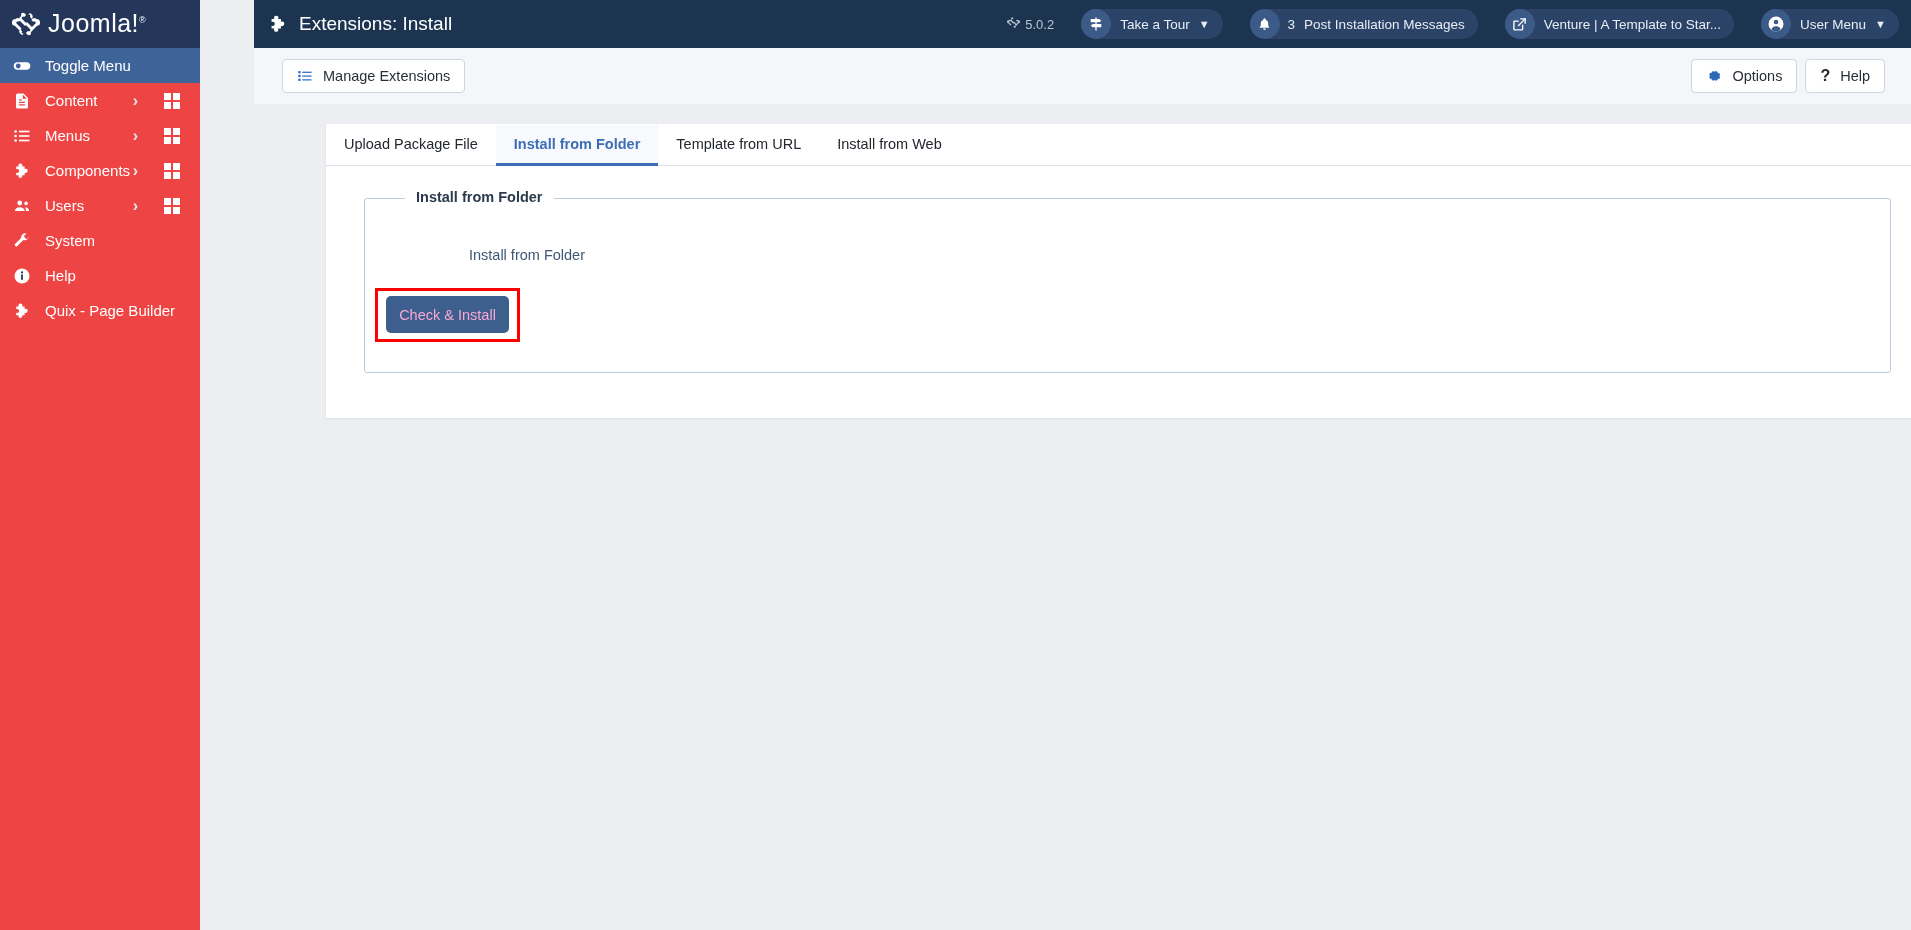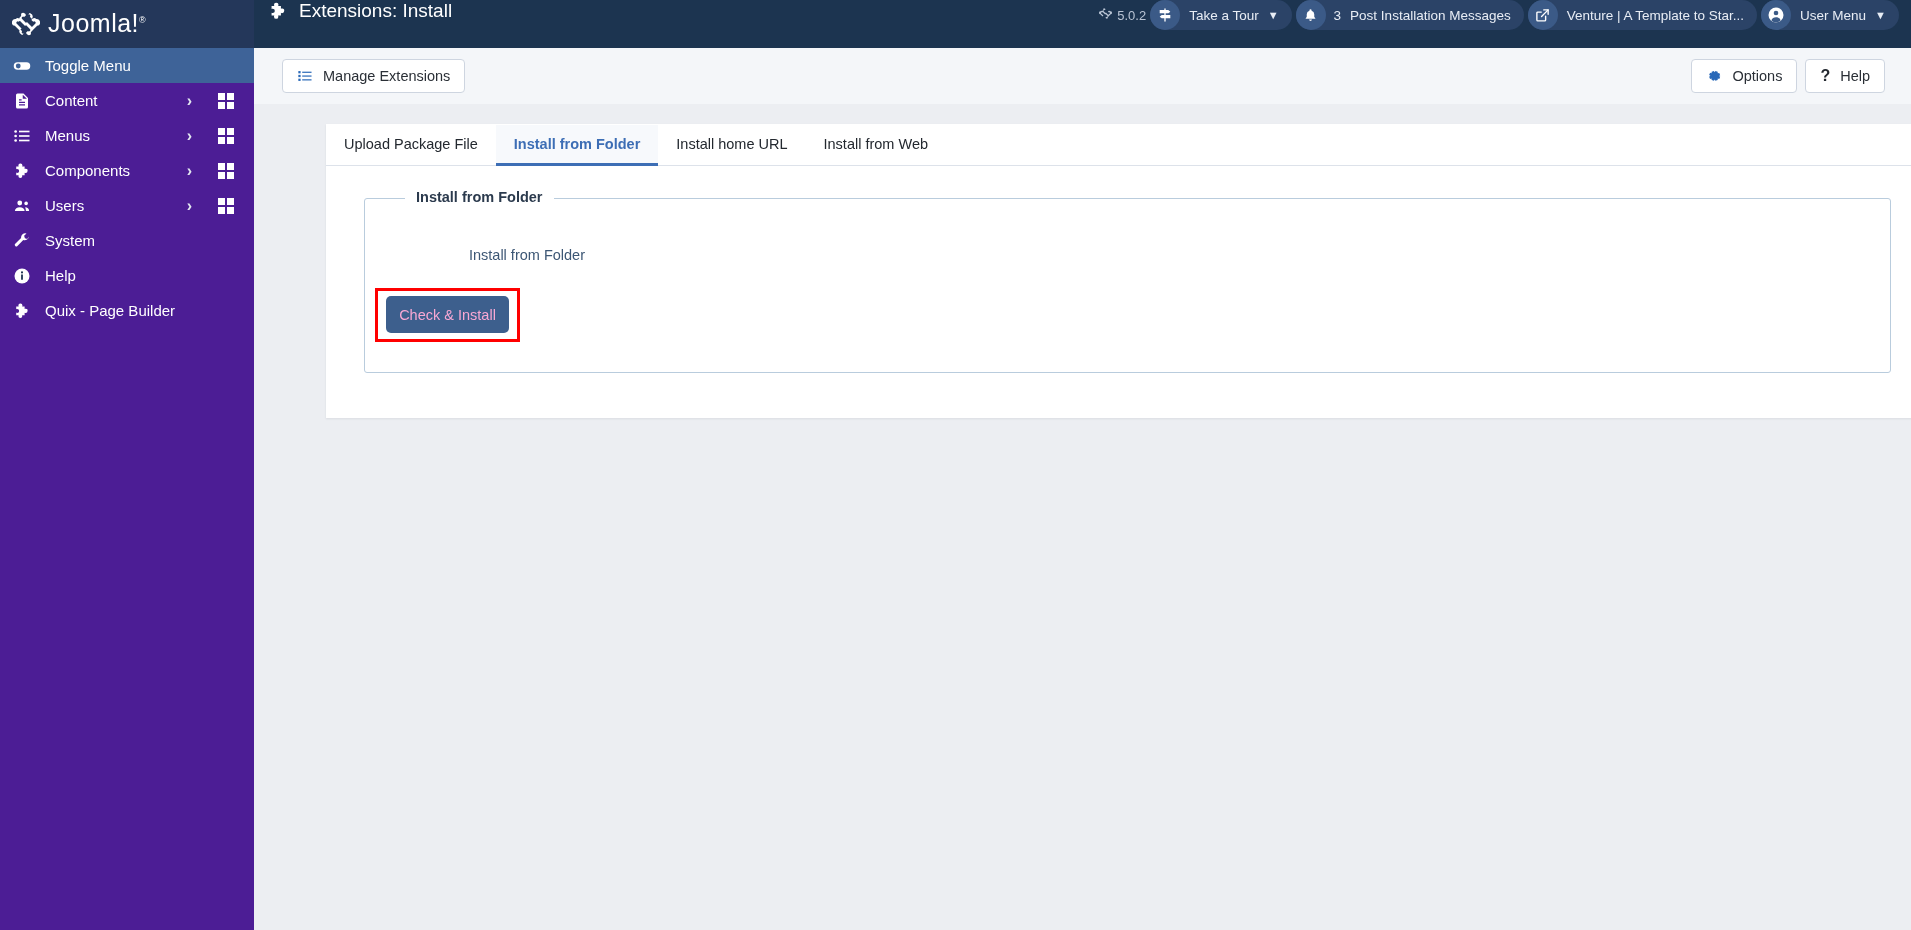--- a/index.html
+++ b/index.html
@@ -7,22 +7,22 @@
     width: 1911px; height: 930px;
     font-family: "Liberation Sans", sans-serif;
     background: #eceef2;
     overflow: hidden;
   }
   body { position: relative; }
 
   
   #sidebar {
     position: absolute; left: 0; top: 0;
-    width: 254px; height: 930px;
-    background: #4c1d95;
+    width: 200px; height: 930px;
+    background: #ef4444;
     color: #fff;
   }
   .brand {
     height: 48px;
     display: flex; align-items: center;
     padding-left: 12px;
     background: #24375a;
   }
   .brand-logo { width: 28px; height: 28px; flex: none; }
   .brand-text {
@@ -66,31 +66,31 @@
     display: grid; grid-template-columns: 7px 7px; grid-template-rows: 7px 7px;
     gap: 2px;
   }
   .menu-grid i { background: #fff; display: block; }
 
   
   #header {
     position: absolute; left: 254px; top: 0;
     width: 1657px; height: 48px;
     background: #1c3450;
-    display: flex; align-items: flex-start;
+    display: flex; align-items: center;
   }
   .page-title {
     display: flex; align-items: center;
     margin-left: 14px;
     color: #fff; font-size: 19px;
   }
   .page-title .t-ico { margin-right: 11px; display: flex; }
   .hdr-right {
     margin-left: auto; display: flex; align-items: center;
-    padding-right: 12px; gap: 4px;
+    padding-right: 12px; gap: 27px;
   }
   .ver-badge {
     display: flex; align-items: center; gap: 5px;
     color: #b9c4d4; font-size: 13px;
   }
   .pill {
     display: flex; align-items: center;
     height: 30px;
     background: #2b4367;
     border-radius: 16px;
@@ -466,21 +466,21 @@
 <div id="card">
 
   <div class="tabs">
     <div class="tab">
       <span>Upload Package File</span>
     </div>
     <div class="tab active">
       <span>Install from Folder</span>
     </div>
     <div class="tab">
-      <span>Install home URL</span>
+      <span>Template from URL</span>
     </div>
     <div class="tab">
       <span>Install from Web</span>
     </div>
   </div>
 
   <div class="fieldset">
     <div class="legend">Install from Folder</div>
 
     <div class="form-row">

